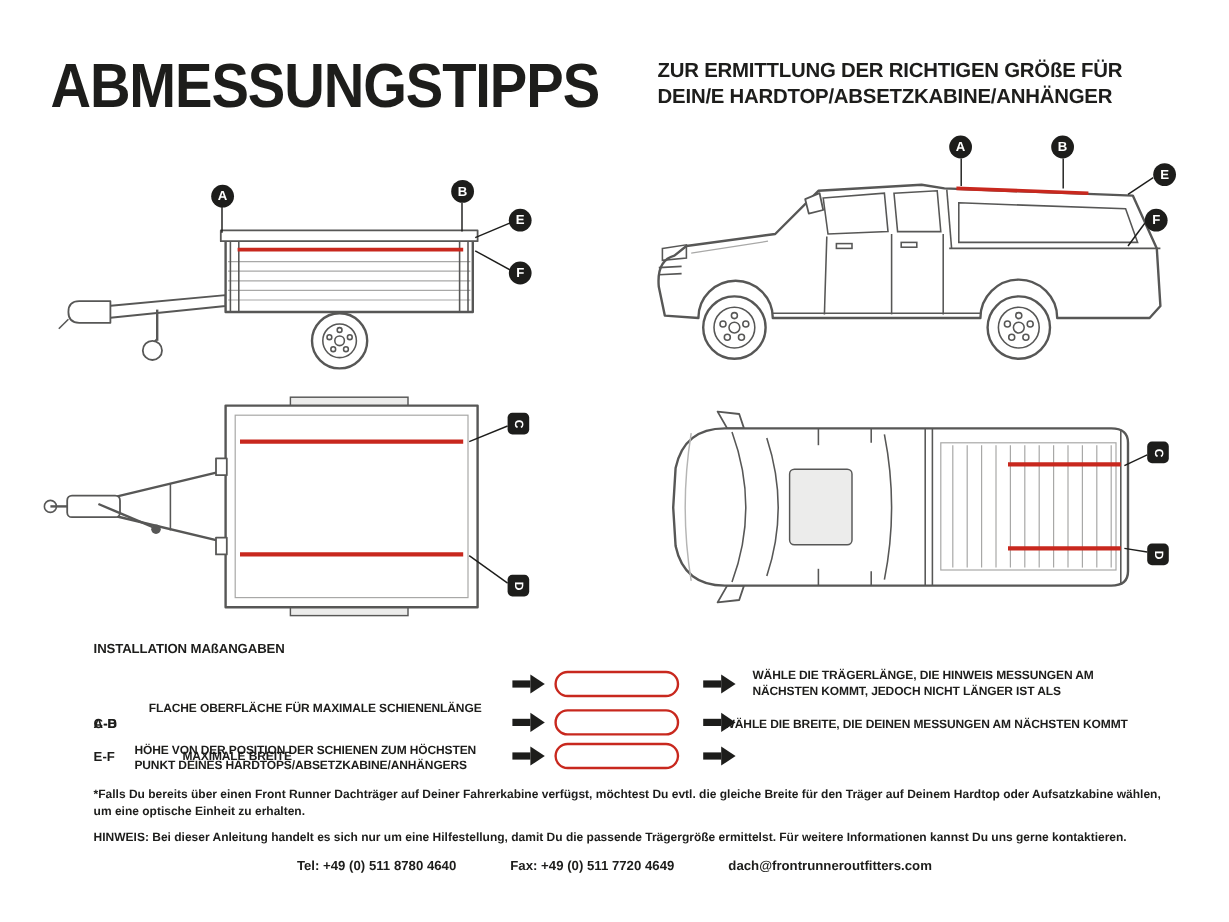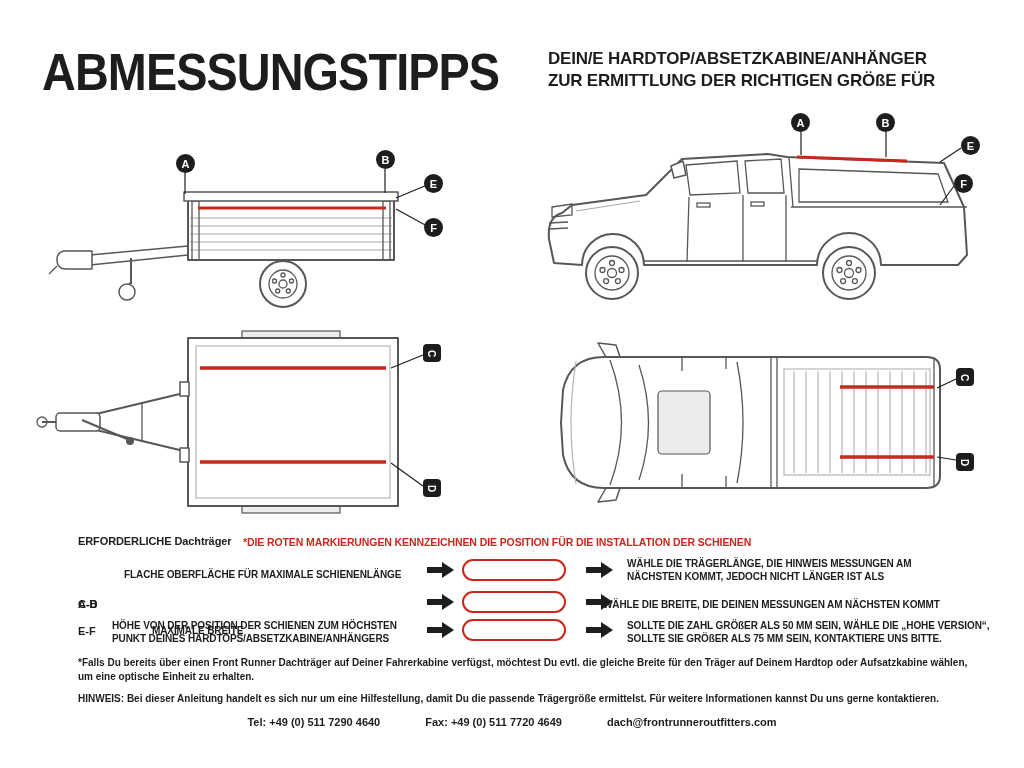--- a/index.html
+++ b/index.html
@@ -51,22 +51,22 @@
   .oval { position:absolute; width:104px; height:22px; background:#fff;
           border:2px solid #C8281E; border-radius:12px; }
 </style>
 </head>
 <body>
 
 <div class="page">
 
   <h1 class="title">ABMESSUNGSTIPPS</h1>
   <div class="subtitle">
+    <div>ZUR ERMITTLUNG DER RICHTIGEN GRÖßE FÜR</div>
     <div>DEIN/E HARDTOP/ABSETZKABINE/ANHÄNGER</div>
-    <div>ZUR ERMITTLUNG DER RICHTIGEN GRÖßE FÜR</div>
   </div>
 
   <svg class="panel" style="left:30px; top:120px;" width="430" height="205" viewBox="0 0 430 205">
     <path class="wfill1" d="M 158 126 L 60 135 L 60 145 L 158 135 Z"></path>
     <path class="wfill1" d="M 62 131 L 36 131 Q 27 131 27 140 Q 27 149 36 149 L 62 149 Z"></path>
     <path class="s1" d="M 27 146 L 19 154"></path>
     <line class="s2" x1="101" y1="138" x2="101" y2="164"></line>
     <line class="s1" x1="101" y1="162" x2="93" y2="171"></line>
     <circle class="wfill1" cx="97" cy="172" r="8"></circle>
     <path class="s2" d="M 222 140 A 31 31 0 0 1 284 140"></path>
@@ -206,50 +206,47 @@
   <div class="marker square" style="left:423px; top:479px;">
       <span>D</span>
     </div>
   <div class="marker square" style="left:956px; top:368px;">
       <span>C</span>
     </div>
   <div class="marker square" style="left:956px; top:453px;">
       <span>D</span>
     </div>
 
-  <div class="txt meas-heading" style="left:78px; top:535px;">ERFORDERLICHE Dachträger</div>
-  <div class="txt meas-note" style="left:243px; top:536px;">*DIE ROTEN MARKIERUNGEN KENNZEICHNEN DIE POSITION FÜR DIE INSTALLATION DER SCHIENEN</div>
+  <div class="txt meas-heading" style="left:78px; top:535px;">INSTALLATION MAßANGABEN</div>
 
   <div class="txt code" style="left:78px; top:598px;">A-B</div>
-  <div class="txt label" style="left:124px; top:568px;">FLACHE OBERFLÄCHE FÜR MAXIMALE SCHIENENLÄNGE</div>
+  <div class="txt label" style="left:124px; top:584px;">FLACHE OBERFLÄCHE FÜR MAXIMALE SCHIENENLÄNGE</div>
   <div class="arrow" style="left:427px; top:562px;"></div>
   <div class="oval" style="left:462px; top:559px;"></div>
   <div class="arrow" style="left:586px; top:562px;"></div>
   <div class="txt result" style="left:627px; top:557px;">WÄHLE DIE TRÄGERLÄNGE, DIE HINWEIS MESSUNGEN AM
 NÄCHSTEN KOMMT, JEDOCH NICHT LÄNGER IST ALS</div>
 
   <div class="txt code" style="left:78px; top:598px;">C-D</div>
   <div class="txt label" style="left:124px; top:624px;margin-left:28px;">MAXIMALE BREITE</div>
   <div class="arrow" style="left:427px; top:594px;"></div>
   <div class="oval" style="left:462px; top:591px;"></div>
   <div class="arrow" style="left:586px; top:594px;"></div>
   <div class="txt result" style="left:603px; top:598px;">WÄHLE DIE BREITE, DIE DEINEN MESSUNGEN AM NÄCHSTEN KOMMT</div>
 
   <div class="txt code" style="left:78px; top:625px;">E-F</div>
   <div class="txt label" style="left:112px; top:619px;">HÖHE VON DER POSITION DER SCHIENEN ZUM HÖCHSTEN
 PUNKT DEINES HARDTOPS/ABSETZKABINE/ANHÄNGERS</div>
   <div class="arrow" style="left:427px; top:622px;"></div>
   <div class="oval" style="left:462px; top:619px;"></div>
   <div class="arrow" style="left:586px; top:622px;"></div>
-  <div class="txt result" style="left:627px; top:619px;">SOLLTE DIE ZAHL GRÖßER ALS 50 MM SEIN, WÄHLE DIE „HOHE VERSION“,
-SOLLTE SIE GRÖßER ALS 75 MM SEIN, KONTAKTIERE UNS BITTE.</div>
 
   <div class="txt footnote" style="left:78px; top:656px;">*Falls Du bereits über einen Front Runner Dachträger auf Deiner Fahrerkabine verfügst, möchtest Du evtl. die gleiche Breite für den Träger auf Deinem Hardtop oder Aufsatzkabine wählen,
 um eine optische Einheit zu erhalten.</div>
   <div class="txt hinweis" style="left:78px; top:692px;">HINWEIS: Bei dieser Anleitung handelt es sich nur um eine Hilfestellung, damit Du die passende Trägergröße ermittelst. Für weitere Informationen kannst Du uns gerne kontaktieren.</div>
 
   <div class="contact">
-    <span>Tel: +49 (0) 511 7290 4640</span>
+    <span>Tel: +49 (0) 511 8780 4640</span>
     <span>Fax: +49 (0) 511 7720 4649</span>
     <span>dach@frontrunneroutfitters.com</span>
   </div>
 
 </div>
 
 </body></html>

